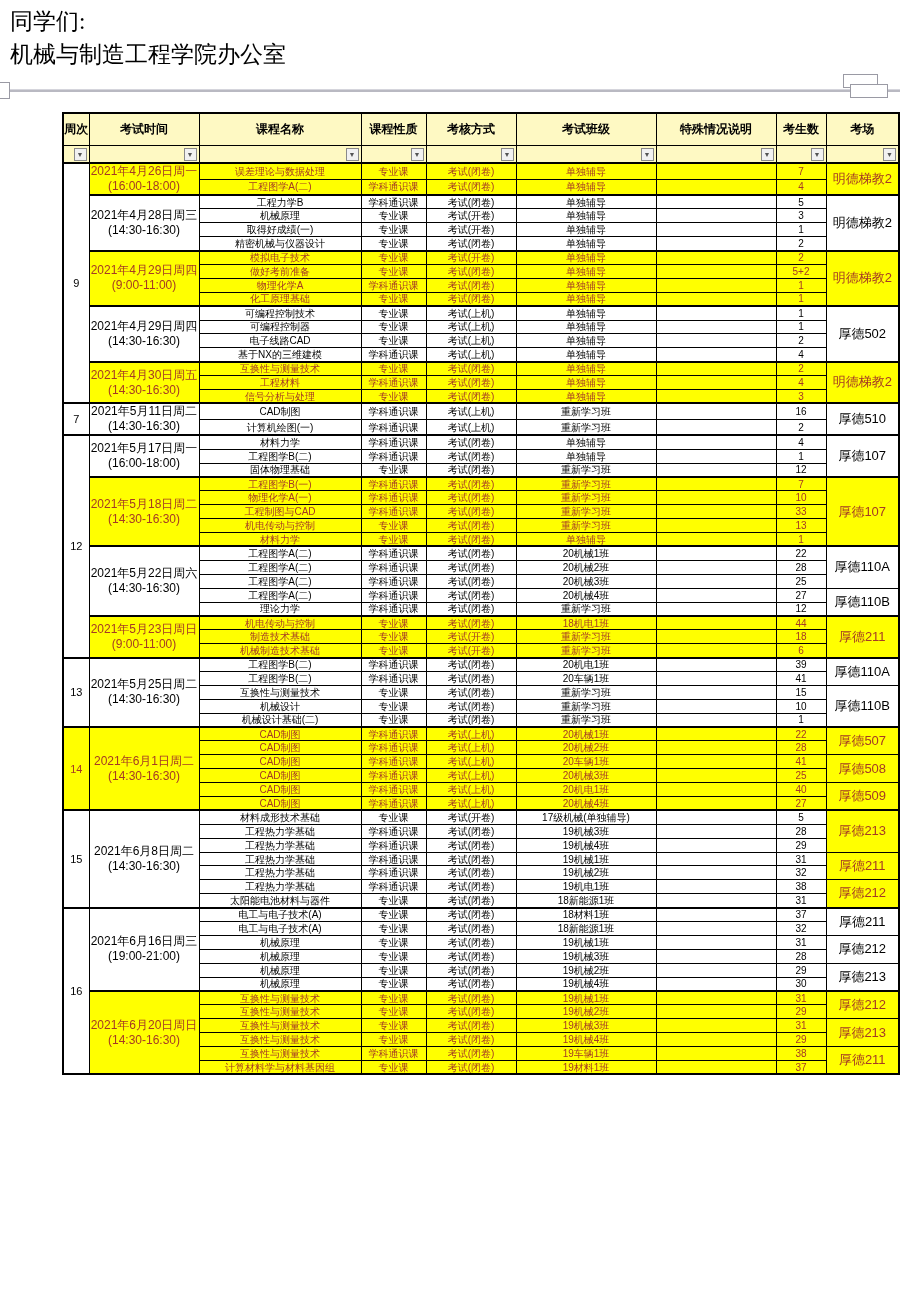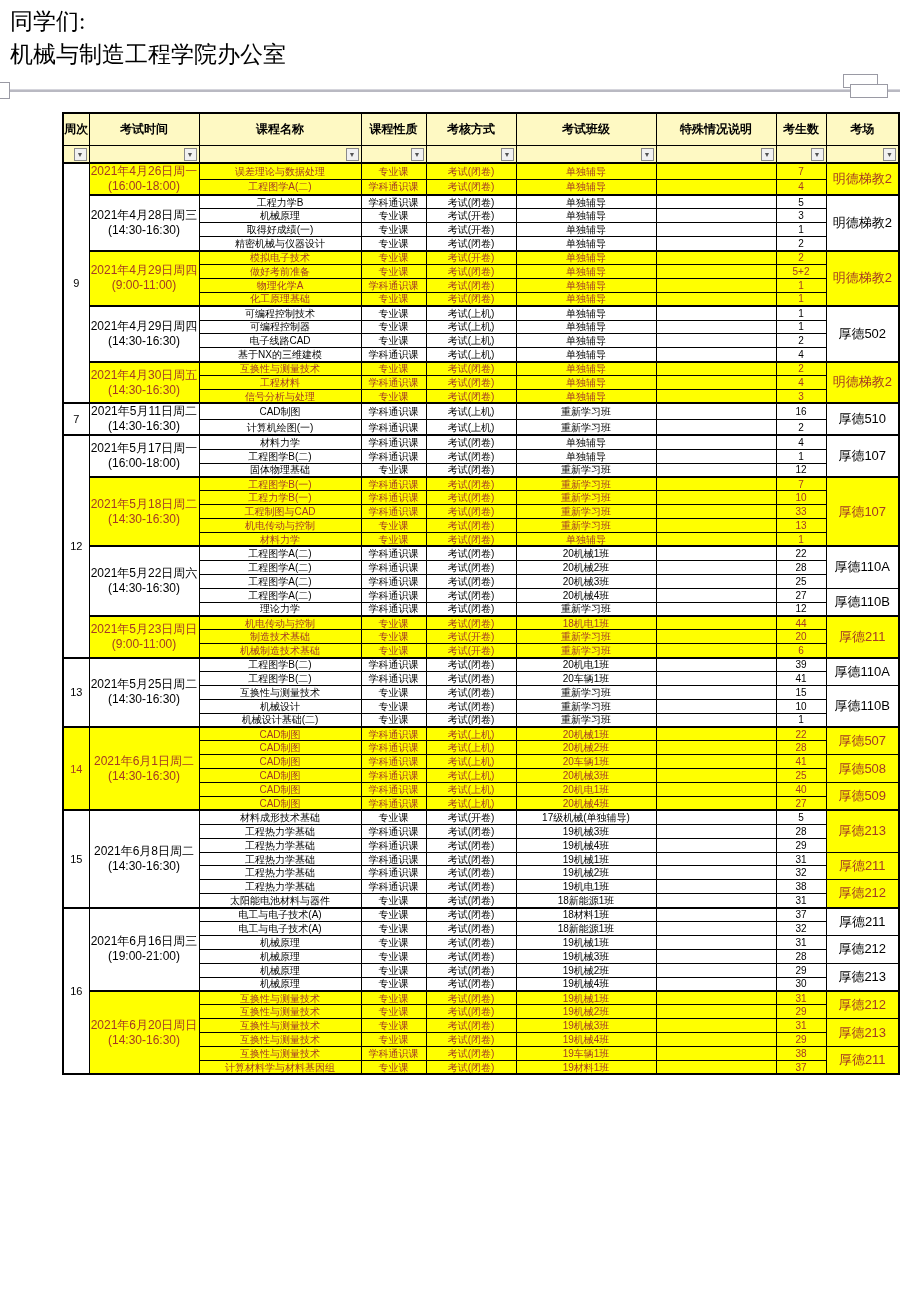--- a/index.html
+++ b/index.html
@@ -340,21 +340,21 @@
         </td>
         <td class="course yl red">工程图学B(一)</td>
         <td class="ctype yl red">学科通识课</td>
         <td class="method yl red">考试(闭卷)</td>
         <td class="klass yl red">重新学习班</td>
         <td class="note yl red"></td>
         <td class="count yl red">7</td>
         <td class="room yl red" rowspan="5">厚德107</td>
       </tr>
       <tr>
-        <td class="course yl red">工程力学B(一)</td>
+        <td class="course yl red">物理化学A(一)</td>
         <td class="ctype yl red">学科通识课</td>
         <td class="method yl red">考试(闭卷)</td>
         <td class="klass yl red">重新学习班</td>
         <td class="note yl red"></td>
         <td class="count yl red">10</td>
       </tr>
       <tr>
         <td class="course yl red">工程制图与CAD</td>
         <td class="ctype yl red">学科通识课</td>
         <td class="method yl red">考试(闭卷)</td>
@@ -436,21 +436,21 @@
         <td class="note yl red"></td>
         <td class="count yl red">44</td>
         <td class="room yl red" rowspan="3">厚德211</td>
       </tr>
       <tr>
         <td class="course yl red">制造技术基础</td>
         <td class="ctype yl red">专业课</td>
         <td class="method yl red">考试(开卷)</td>
         <td class="klass yl red">重新学习班</td>
         <td class="note yl red"></td>
-        <td class="count yl red">20</td>
+        <td class="count yl red">18</td>
       </tr>
       <tr>
         <td class="course yl red">机械制造技术基础</td>
         <td class="ctype yl red">专业课</td>
         <td class="method yl red">考试(开卷)</td>
         <td class="klass yl red">重新学习班</td>
         <td class="note yl red"></td>
         <td class="count yl red">6</td>
       </tr>
       <tr class="group-start">

